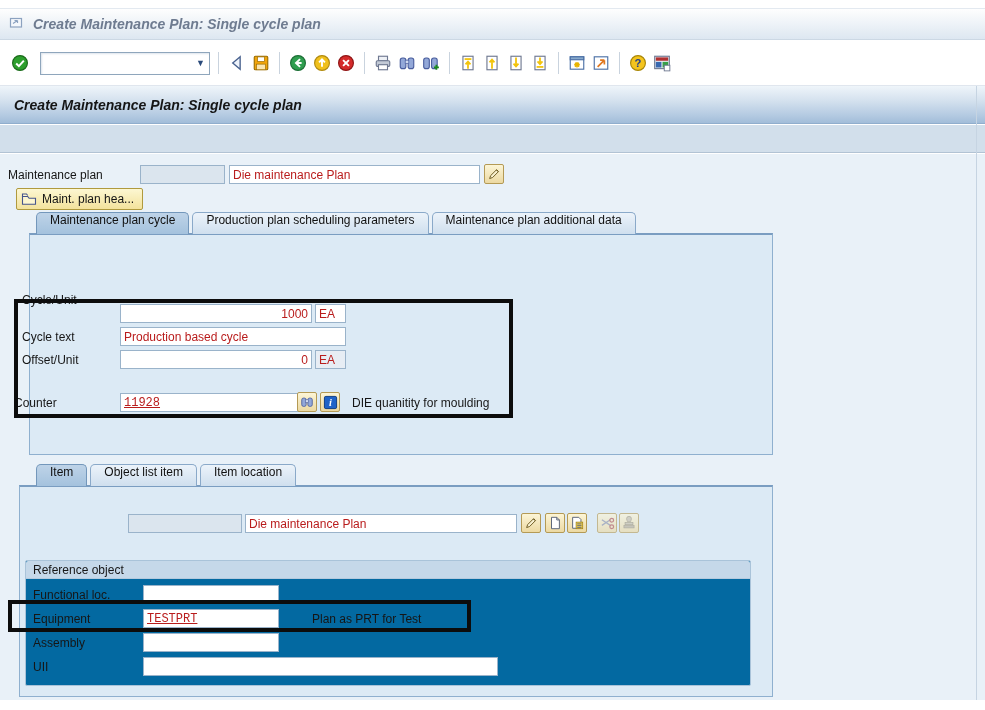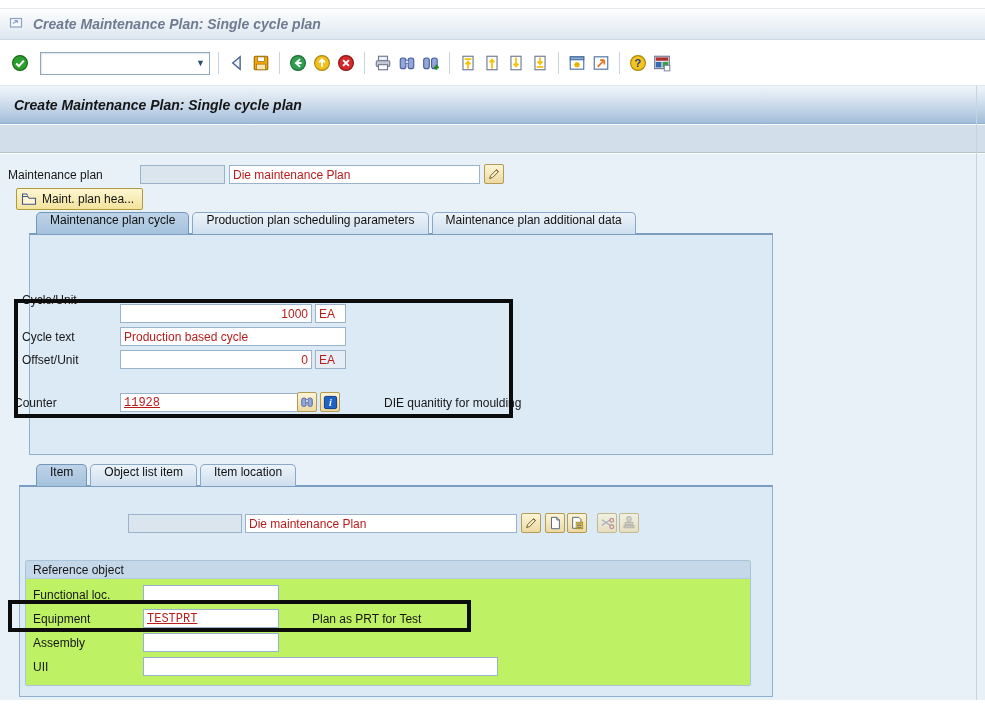--- a/index.html
+++ b/index.html
@@ -56,21 +56,21 @@
 
   
   .tabs { position:absolute; display:flex; gap:3px; z-index:3; }
   .tab { height:22px; padding:0 13px; font-size:12px; color:#111; display:flex; align-items:flex-start;
     border:1px solid #8aa9c9; border-bottom:none; border-radius:5px 5px 0 0;
     background:linear-gradient(#ecf3fa,#cfdfee); cursor:pointer; white-space:nowrap; }
   .tab.active { background:linear-gradient(#bed3e8,#a4c2dd); border-color:#7397bb; }
   .panel { position:absolute; background:#dceaf5; border:1px solid #8fb0cf; border-top:2px solid #7a9dc1; }
 
   
-  .groupbox { position:absolute; border:1px solid #a9c3d9; background:#bef264; border-radius:2px; }
+  .groupbox { position:absolute; border:1px solid #a9c3d9; background:#0369a1; border-radius:2px; }
   .gb-header { height:18px; background:#c5d8e9; border-bottom:1px solid #b4cade; font-size:12px;
     color:#161616; display:flex; align-items:center; padding-left:7px;
     border-radius:2px 2px 0 0; }
 
   
   .annotation { position:absolute; border:4px solid #0c0c0c; pointer-events:none; z-index:40; background:transparent; }
 
   .bottom-strip { position:absolute; left:0; top:700px; width:985px; height:10px; background:#fff; }
 </style>
 </head>
@@ -270,21 +270,21 @@
       <rect x="9" y="3.5" width="5" height="9.5" rx="2" fill="#93a8d8" stroke="#4a5e9e"></rect>
       <rect x="6.4" y="5.5" width="3.2" height="3" fill="#cfdaf0" stroke="#4a5e9e" stroke-width=".6"></rect>
     </svg>
   </button>
   <button class="icon-btn" style="left:320px; top:392px;">
     <svg width="15" height="15" viewBox="0 0 16 16">
       <rect x="1.5" y="1.5" width="13" height="13" rx="1.5" fill="#1f63c8" stroke="#0c3a80"></rect>
       <text x="8" y="12" text-anchor="middle" font-size="11" font-weight="bold" font-style="italic" fill="#fff" font-family="Liberation Serif, serif">i</text>
     </svg>
   </button>
-  <span class="desc-text" style="left:352px; top:396px;margin-left:32px;">DIE quanitity for moulding</span>
+  <span class="desc-text" style="left:352px; top:396px;">DIE quanitity for moulding</span>
 
   <div class="annotation" style="left:14px; top:299px; width:499px; height:119px;"></div>
 
   <div class="tabs" style="left:36px; top:464px;">
     <div class="tab active">
         <span>Item</span>
       </div>
     <div class="tab">
         <span>Object list item</span>
       </div>

